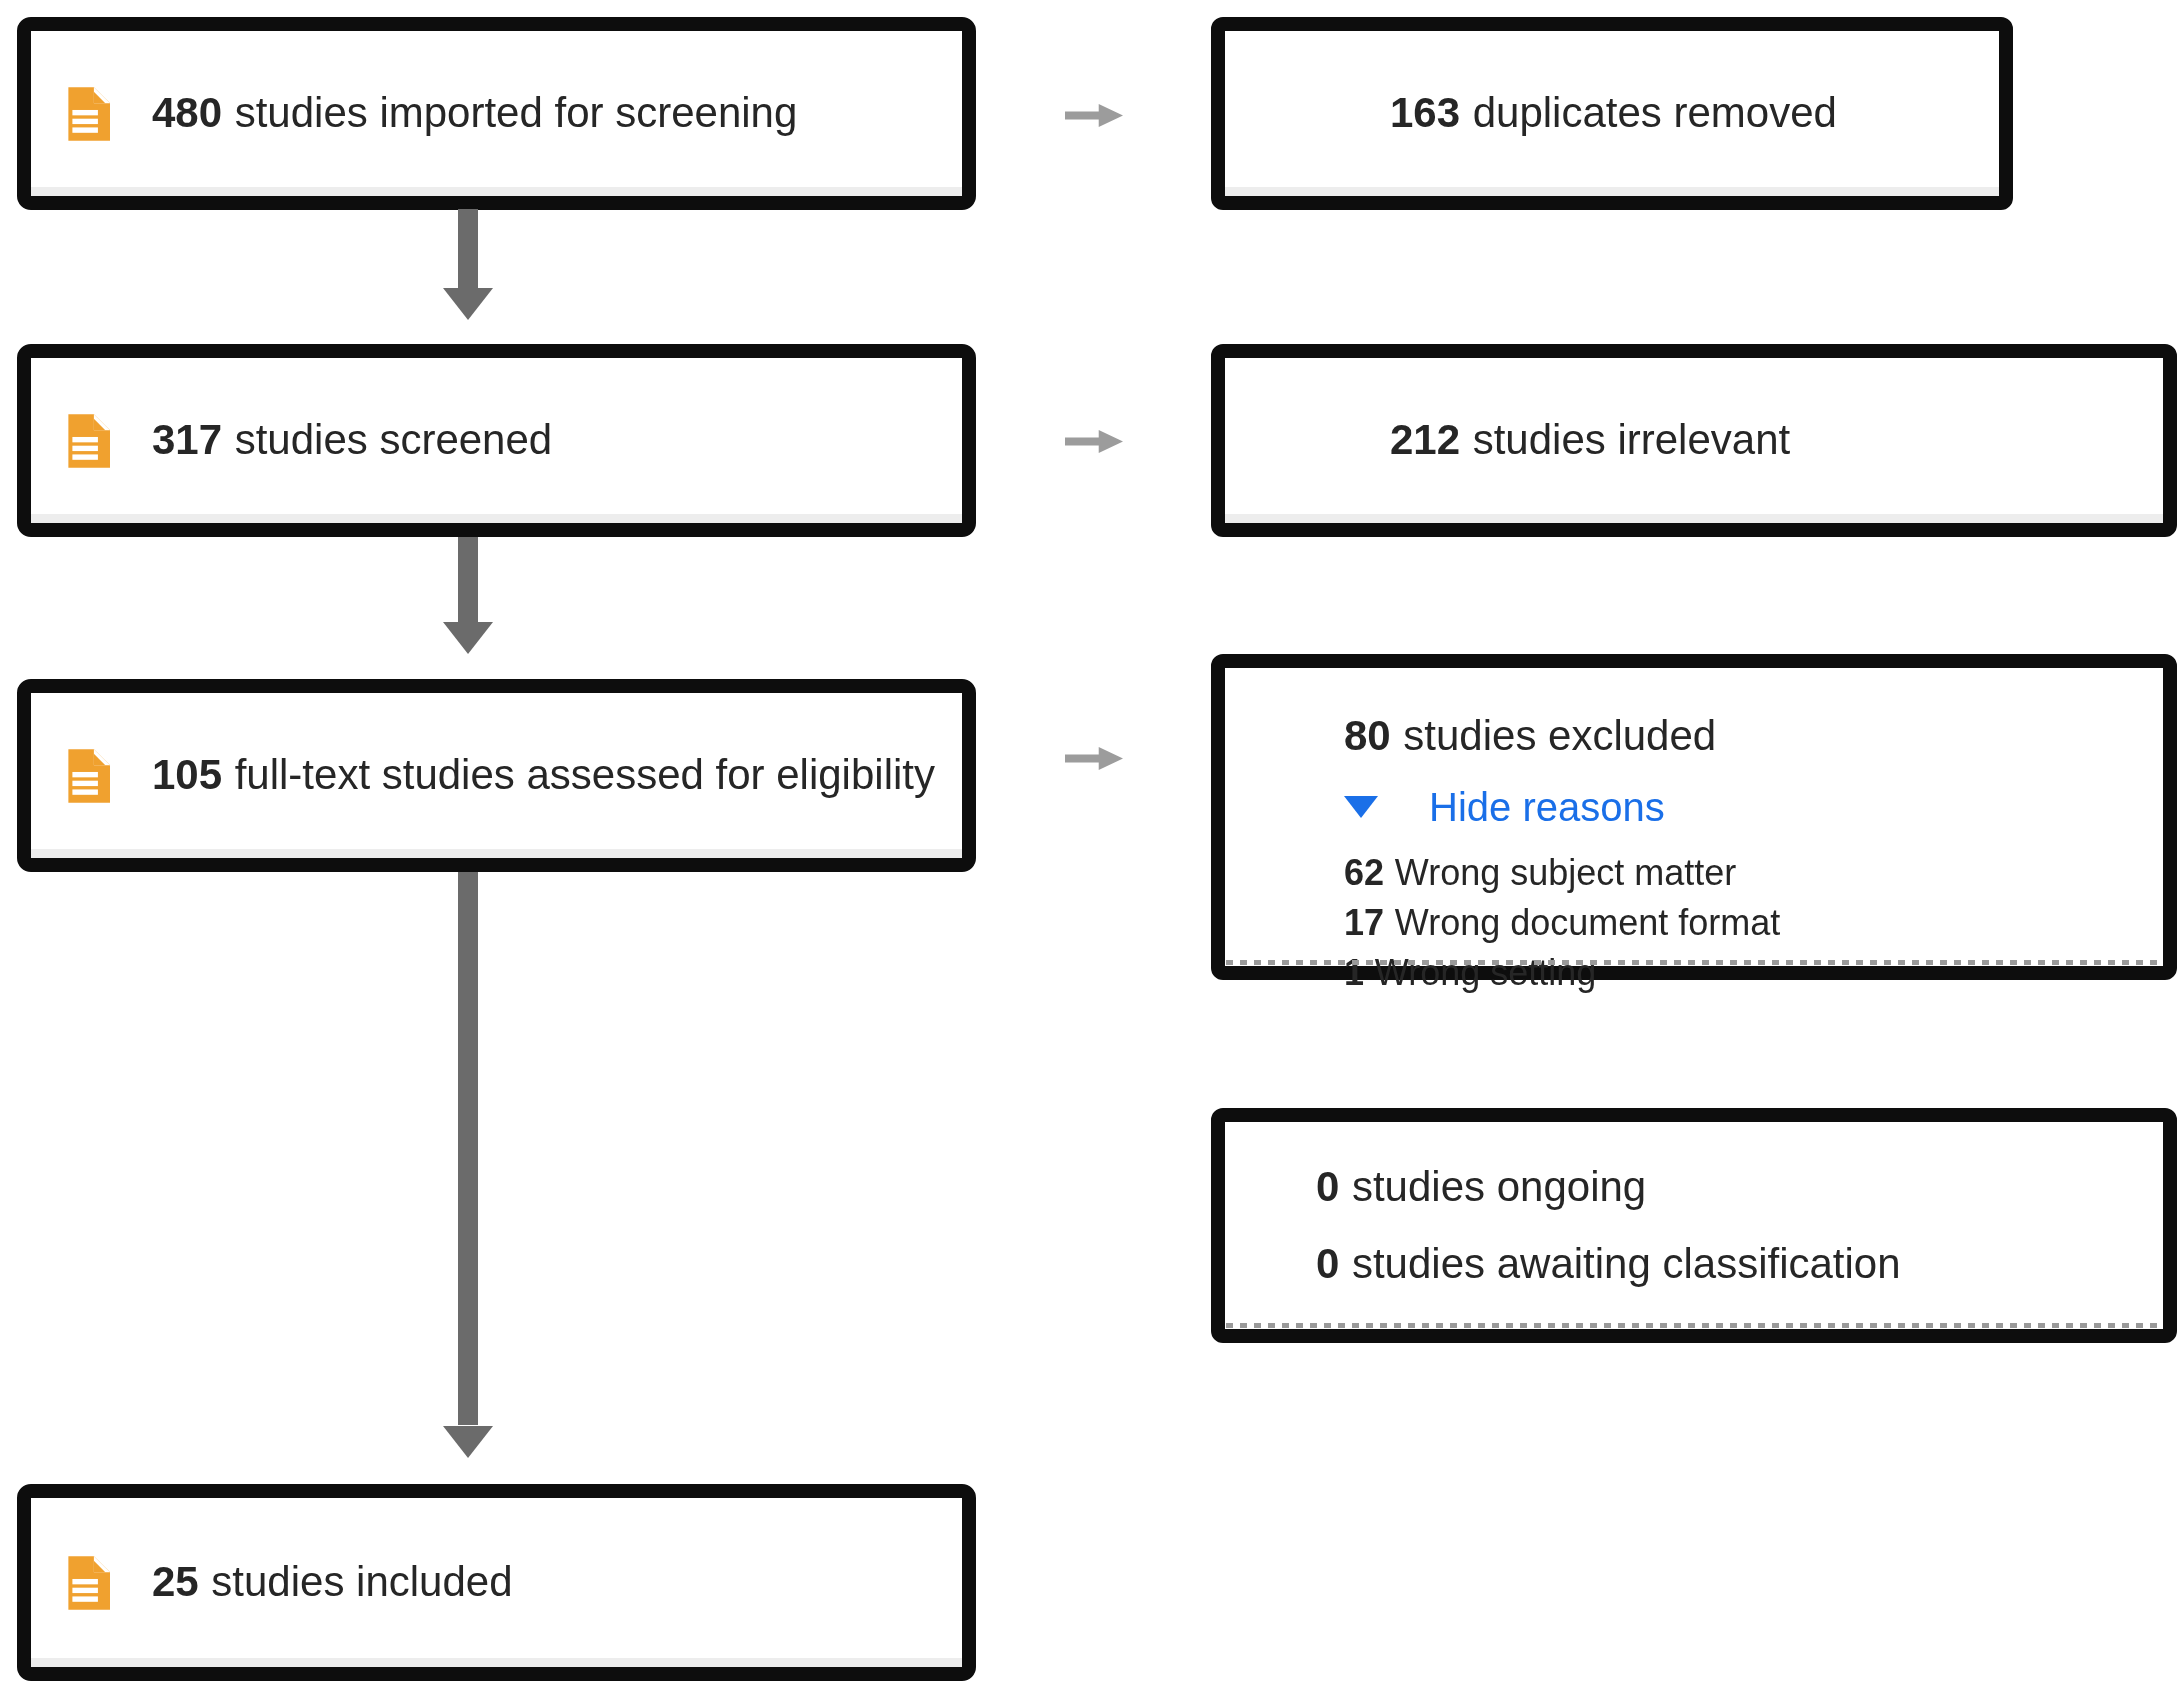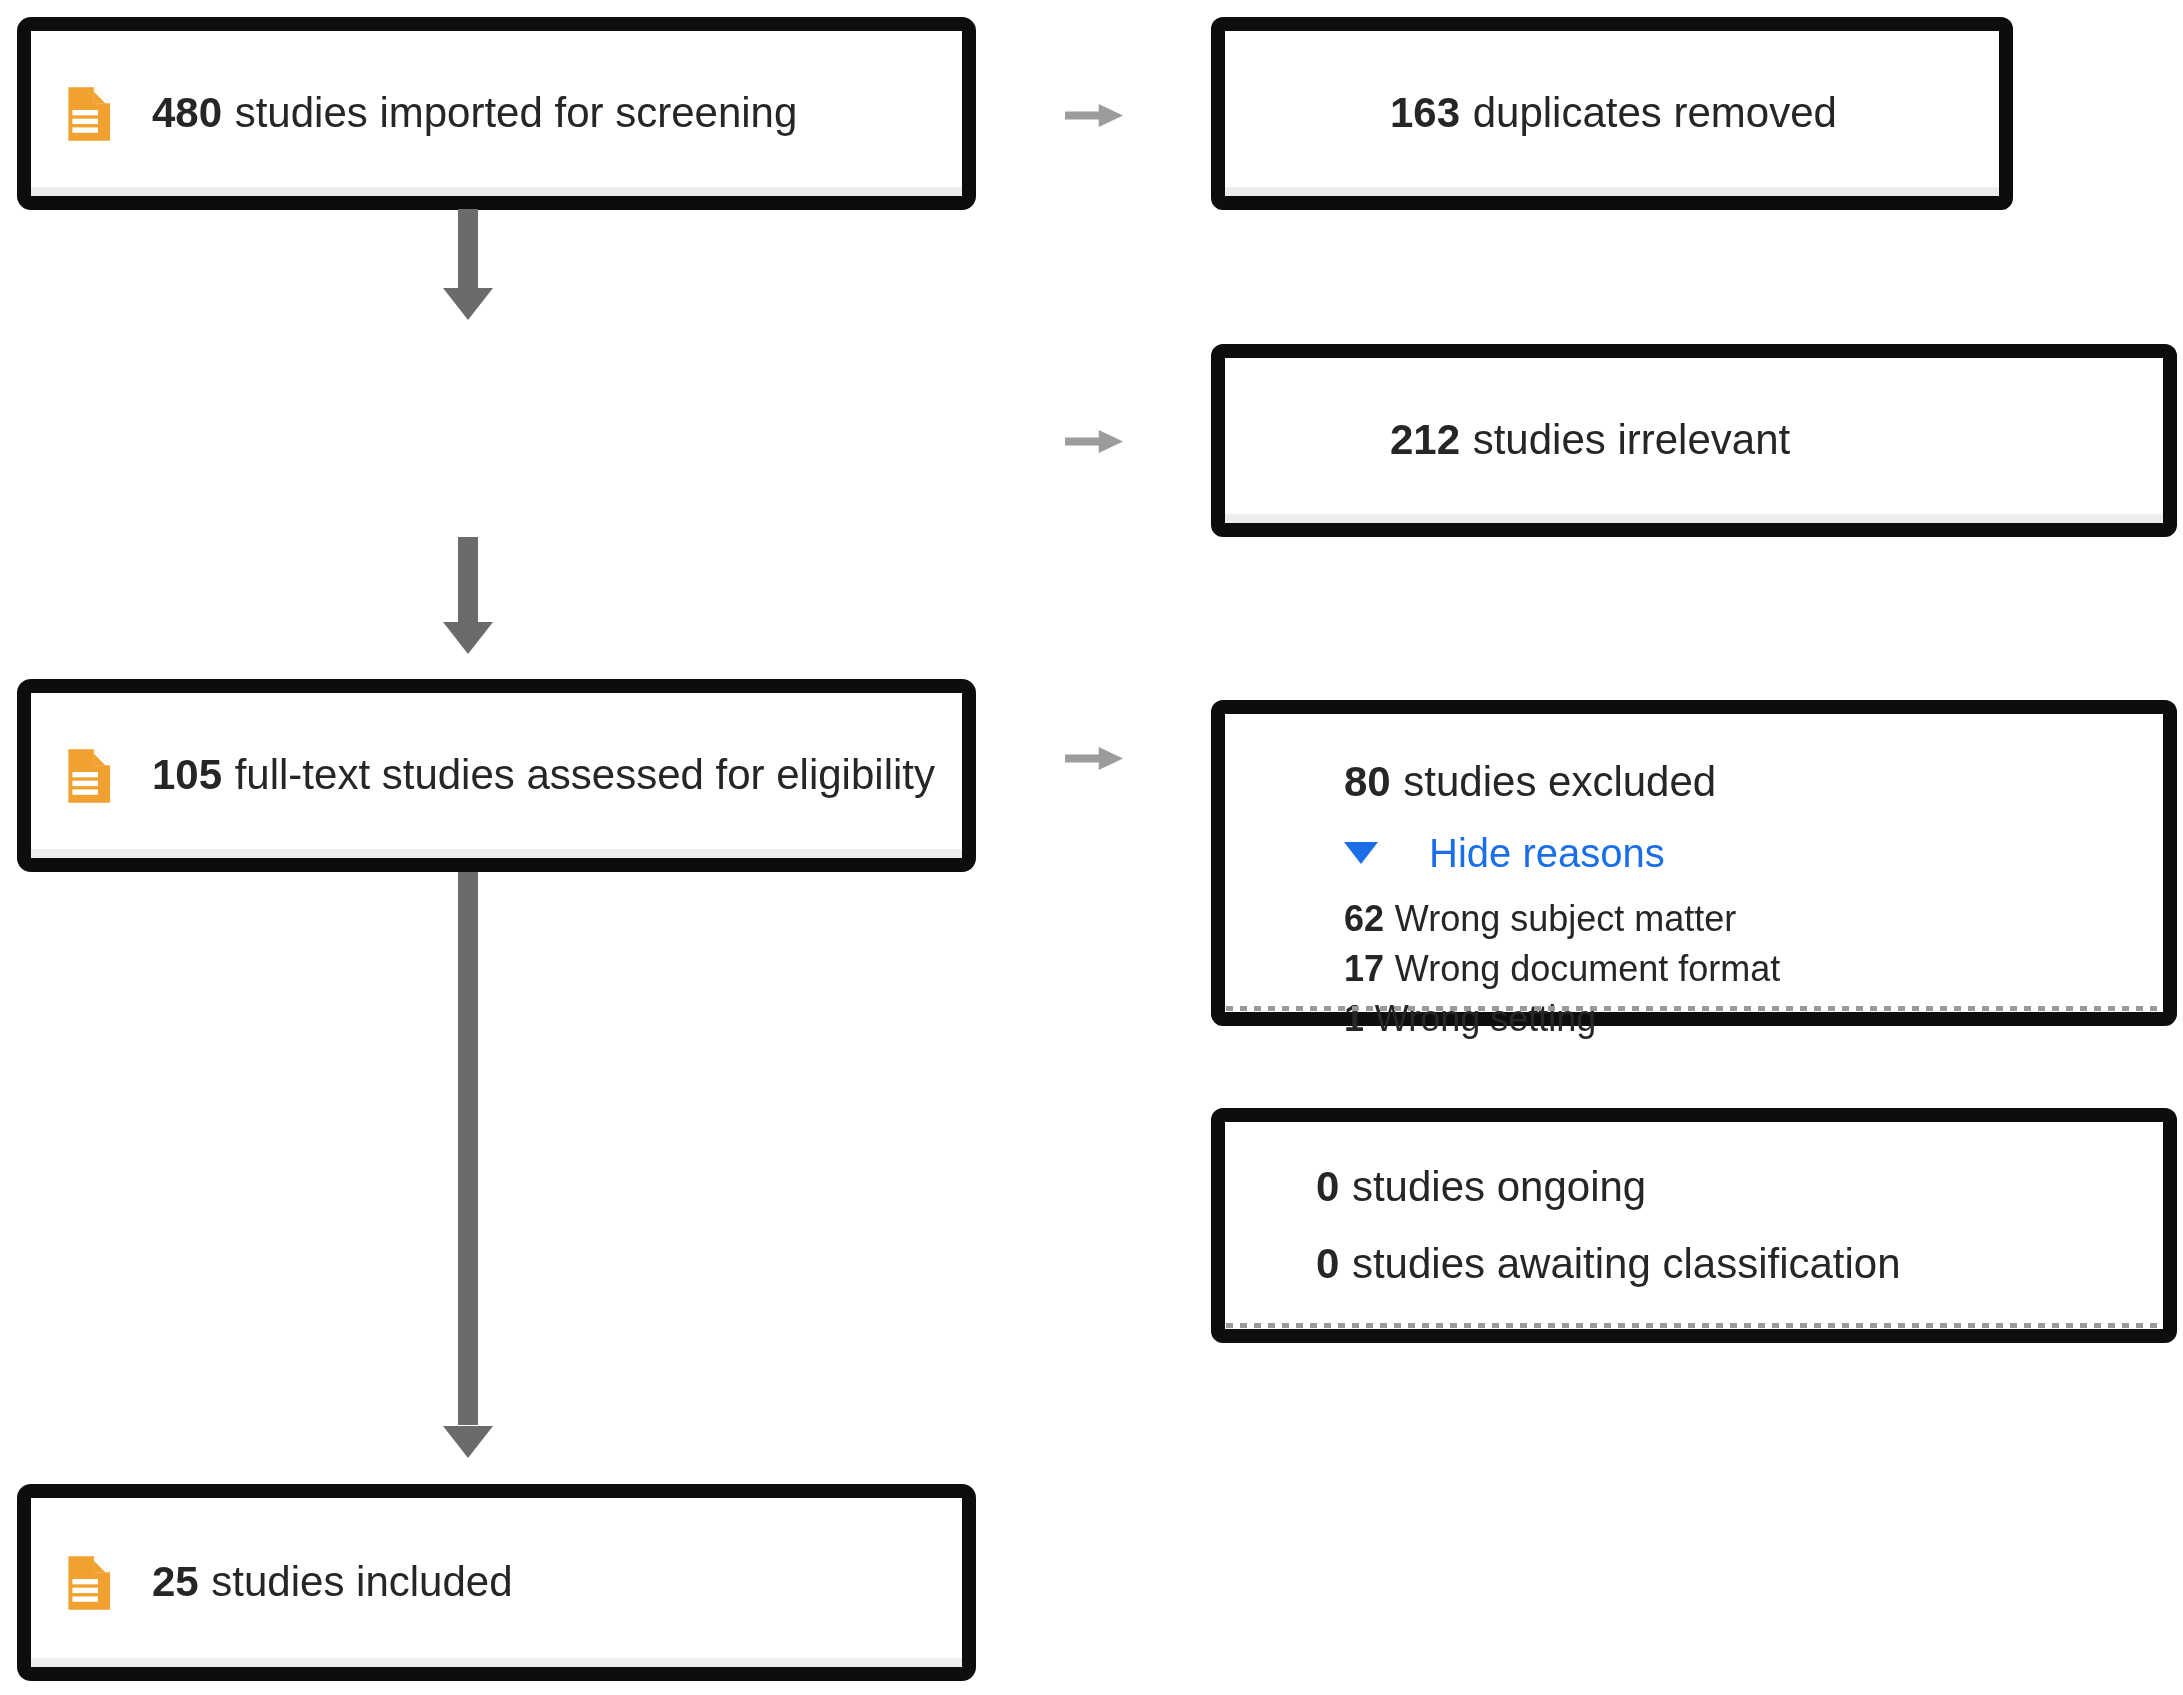--- a/index.html
+++ b/index.html
@@ -57,20 +57,33 @@
         <path d="M46 0 L70 24 L46 24 Z" fill="#FFFFFF"></path>
         <path d="M46 7 L63 24 L46 24 Z" fill="#F0A12F"></path>
         <rect x="14" y="34" width="38" height="8" fill="#FFFFFF"></rect>
         <rect x="14" y="47" width="38" height="8" fill="#FFFFFF"></rect>
         <rect x="14" y="60" width="38" height="8" fill="#FFFFFF"></rect>
       </svg>
     </span>
     <span class="line"><b class="num">480</b><span>studies imported for screening</span></span>
   </div>
 
+  <div class="box solid lbox" style="left:17px;top:344px;width:959px;height:193px">
+    <span class="docicon">
+      <svg width="47" height="54" viewBox="0 0 70 80">
+        <path d="M8 0 H46 L70 24 V80 H8 Z" fill="#F0A12F"></path>
+        <path d="M46 0 L70 24 L46 24 Z" fill="#FFFFFF"></path>
+        <path d="M46 7 L63 24 L46 24 Z" fill="#F0A12F"></path>
+        <rect x="14" y="34" width="38" height="8" fill="#FFFFFF"></rect>
+        <rect x="14" y="47" width="38" height="8" fill="#FFFFFF"></rect>
+        <rect x="14" y="60" width="38" height="8" fill="#FFFFFF"></rect>
+      </svg>
+    </span>
+    <span class="line"><b class="num">317</b><span>studies screened</span></span>
+  </div>
 
   <div class="box solid lbox" style="left:17px;top:679px;width:959px;height:193px">
     <span class="docicon">
       <svg width="47" height="54" viewBox="0 0 70 80">
         <path d="M8 0 H46 L70 24 V80 H8 Z" fill="#F0A12F"></path>
         <path d="M46 0 L70 24 L46 24 Z" fill="#FFFFFF"></path>
         <path d="M46 7 L63 24 L46 24 Z" fill="#F0A12F"></path>
         <rect x="14" y="34" width="38" height="8" fill="#FFFFFF"></rect>
         <rect x="14" y="47" width="38" height="8" fill="#FFFFFF"></rect>
         <rect x="14" y="60" width="38" height="8" fill="#FFFFFF"></rect>
@@ -94,21 +107,21 @@
   </div>
 
   <div class="box solid rplain" style="left:1211px;top:17px;width:802px;height:193px">
     <span class="line"><b class="num">163</b><span>duplicates removed</span></span>
   </div>
 
   <div class="box solid rplain" style="left:1211px;top:344px;width:966px;height:193px">
     <span class="line"><b class="num">212</b><span>studies irrelevant</span></span>
   </div>
 
-  <div class="box dotted rex" style="left:1211px;top:700px;width:966px;height:326px">
+  <div class="box dotted rex" style="left:1211px;top:654px;width:966px;height:326px">
     <div class="title"><b class="num">80</b><span>studies excluded</span></div>
     <div class="toggle">
       <span class="tri"></span>
       <span class="toggle-text">Hide reasons</span>
     </div>
     <div class="reasons">
       <div class="reason"><b class="num">62</b><span>Wrong subject matter</span></div>
       <div class="reason"><b class="num">17</b><span>Wrong document format</span></div>
       <div class="reason"><b class="num">1</b><span>Wrong setting</span></div>
     </div>

